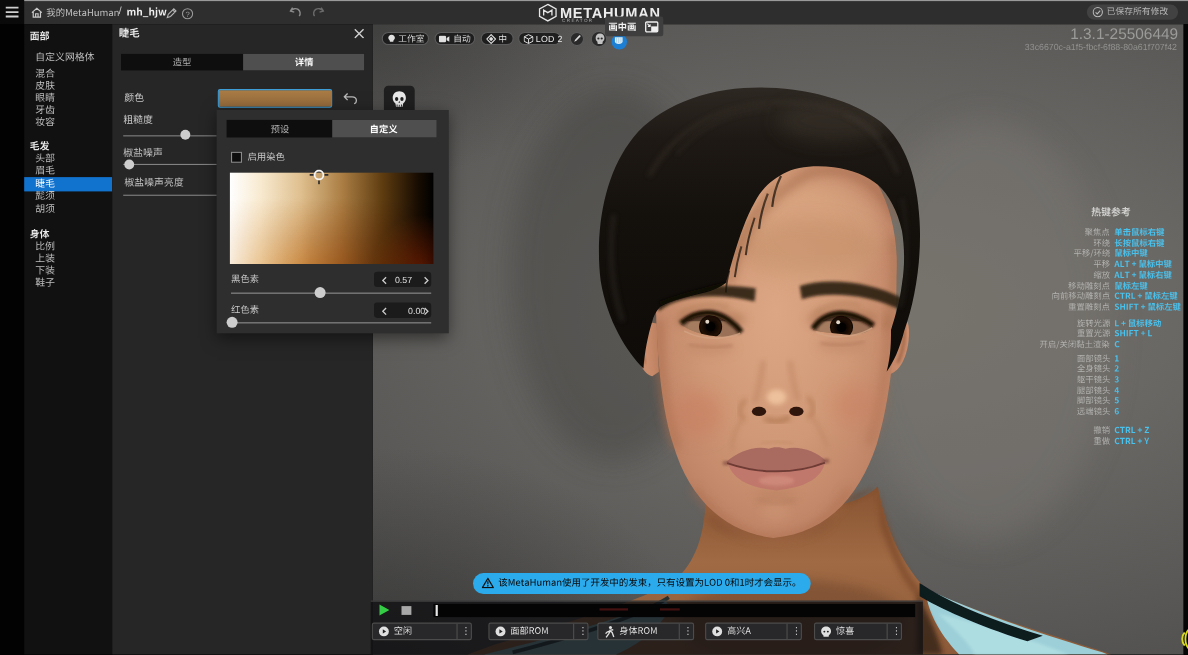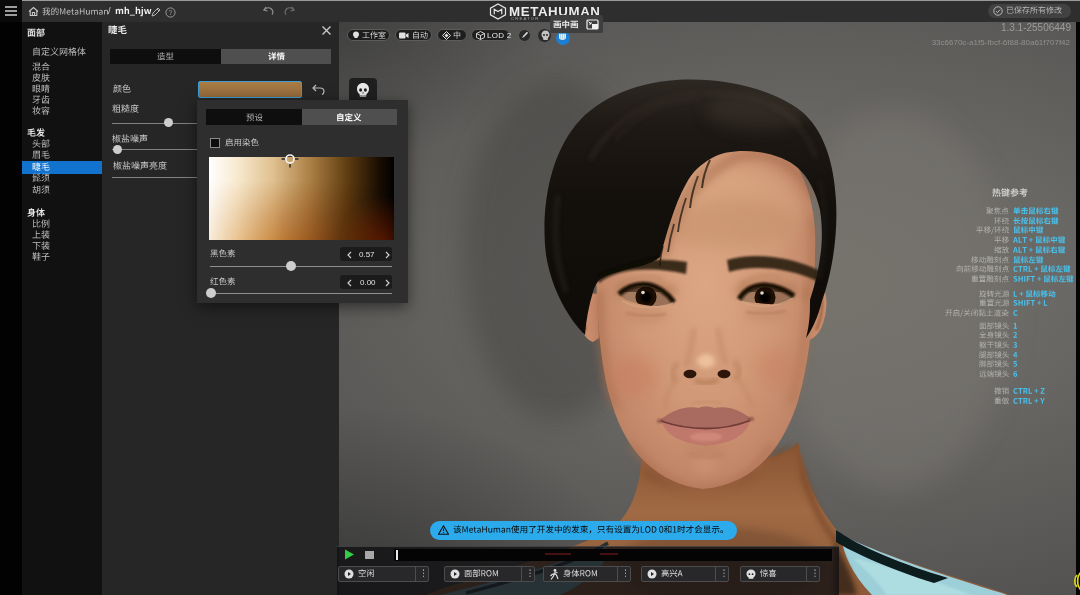--- a/index.html
+++ b/index.html
@@ -504,21 +504,21 @@
     <g fill="#cccccc" transform="translate(0,7.48) scale(0.0850)">
       <use href="#q84" x="0.0"></use>
       <use href="#q65" x="100.0"></use>
       <use href="#q83" x="200.0"></use>
     </g>
   </svg>
 <div class="ab" style="left:340px;top:275px;width:52px;height:14px;background:#1b1b1b;border-radius:3px"></div>
 <svg class="ab" style="left:347px;top:279px" width="5" height="8">
     <path d="M4 1 1 4 4 7" stroke="#cccccc" stroke-width="1.2" fill="none"></path>
   </svg>
-<span class="ab" style="left:360px;top:278px;font-size:8px;color:#e0e0e0">0.00</span>
+<span class="ab" style="left:371px;top:278px;font-size:8px;color:#e0e0e0">0.00</span>
 <svg class="ab" style="left:385px;top:279px" width="5" height="8">
     <path d="M1 1 4 4 1 7" stroke="#cccccc" stroke-width="1.2" fill="none"></path>
   </svg>
 <div class="ab" style="left:210px;top:292.6px;width:182px;height:1px;background:#8f8f8f"></div>
 <div class="ab" style="left:206px;top:288px;width:10px;height:10px;border-radius:50%;background:#cdcdcd"></div>
 <div class="ab" style="left:347px;top:28.5px;width:42.5px;height:12.5px;background:rgba(26,26,26,0.9);border:1px solid #5c5c5c;border-radius:6.25px"></div>
 <div class="ab" style="left:394.5px;top:28.5px;width:37.5px;height:12.5px;background:rgba(26,26,26,0.9);border:1px solid #5c5c5c;border-radius:6.25px"></div>
 <div class="ab" style="left:437px;top:28.5px;width:30px;height:12.5px;background:rgba(26,26,26,0.9);border:1px solid #5c5c5c;border-radius:6.25px"></div>
 <div class="ab" style="left:470.5px;top:28.5px;width:39.5px;height:12.5px;background:rgba(26,26,26,0.9);border:1px solid #5c5c5c;border-radius:6.25px"></div>
 <svg class="ab" style="left:352px;top:31px" width="8" height="8">
@@ -575,21 +575,21 @@
       <use href="#q90" x="0.0"></use>
       <use href="#q91" x="100.0"></use>
       <use href="#q90" x="200.0"></use>
     </g>
   </svg>
 <svg class="ab" style="left:586px;top:19px" width="13" height="11">
     <rect x="1" y="1" width="11" height="9" rx="1" fill="none" stroke="#f0f0f0" stroke-width="1.2"></rect>
     <rect x="6" y="5" width="6" height="5" fill="#f0f0f0"></rect>
     <path d="M2.5 2.5 5 5 M5 3 V5 H3" stroke="#f0f0f0" stroke-width="1"></path>
   </svg>
-<span class="ab" style="right:9px;top:21.5px;font-size:10px;color:#9b9b99">1.3.1-25506449</span>
+<span class="ab" style="right:9px;top:21.5px;font-size:14px;color:#9b9b99">1.3.1-25506449</span>
 <span class="ab" style="right:10px;top:37.5px;font-size:8px;color:#91918f">33c6670c-a1f5-fbcf-6f88-80a61f707f42</span>
 <svg style="position:absolute;left:992.0px;top:187.5px;overflow:visible" width="37" height="10">
     <g fill="#d0d0ce" transform="translate(0,7.92) scale(0.0900)">
       <use href="#q92" x="0.0"></use>
       <use href="#q93" x="100.0"></use>
       <use href="#q94" x="200.0"></use>
       <use href="#q95" x="300.0"></use>
     </g>
   </svg>
 <svg style="position:absolute;left:986.2px;top:207.0px;overflow:visible" width="24" height="9">

